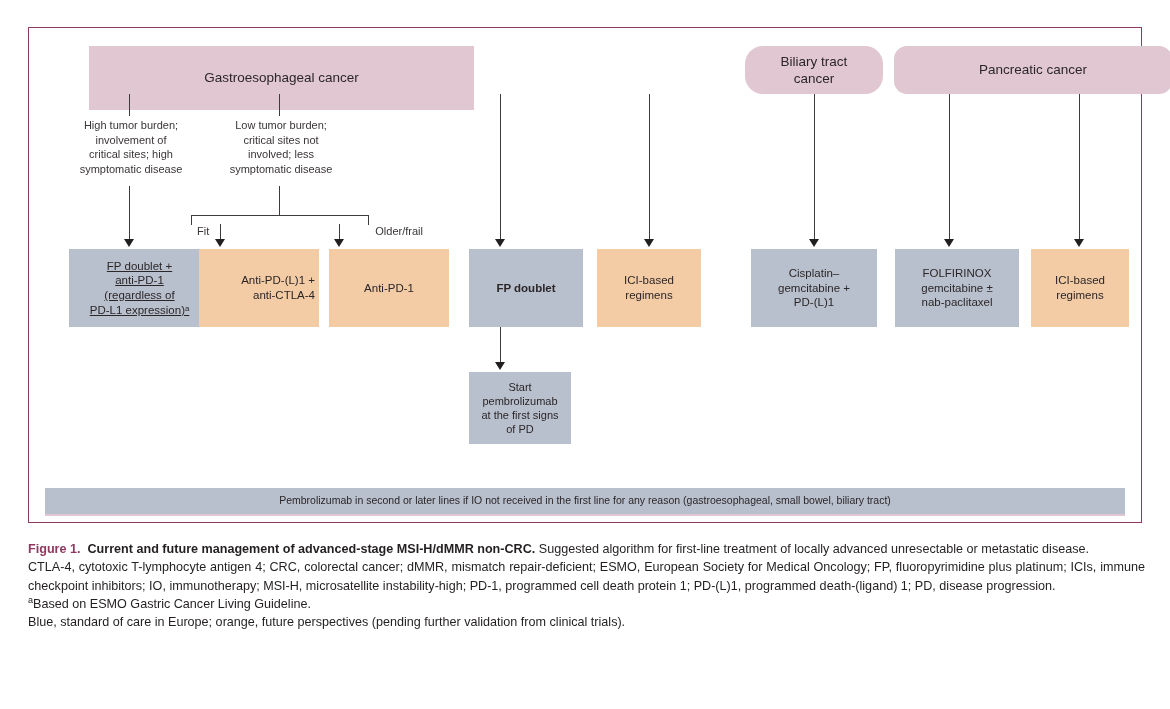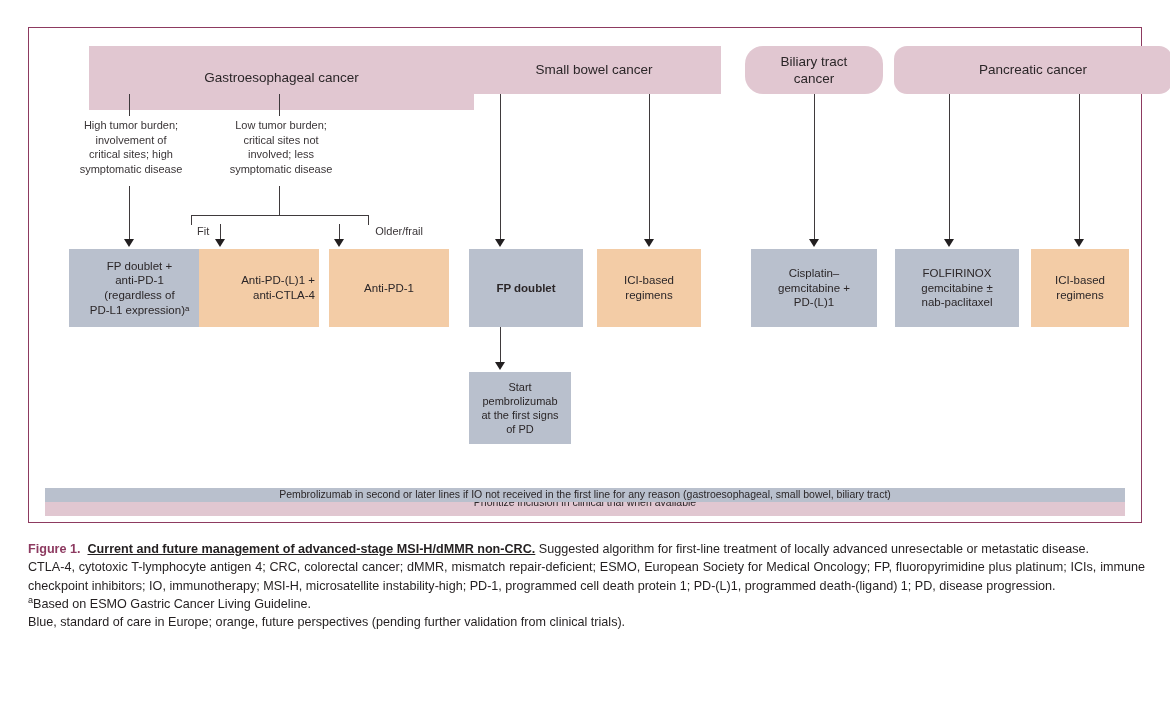--- a/index.html
+++ b/index.html
@@ -110,37 +110,34 @@
     font-size: 12.6px;
     line-height: 1.45;
     color: #231f20;
     text-align: justify;
   }
   #caption p { margin: 0; }
   .fig-label {
     color: #8d3a60;
     font-weight: bold;
   }
-  .cap-bold { font-weight: bold; text-decoration: underline; }
+  .cap-bold { font-weight: bold; }
   sup { font-size: 0.72em; vertical-align: super; line-height: 0; }
 </style>
 </head>
 <body>
 
 <div id="page">
 
   <div id="figure-frame">
 
     <div class="node cancer-header" style="left:60px; top:18px; width:385px; height:64px;">
       <span>Gastroesophageal cancer</span>
     </div>
 
-    <div class="node cancer-header" style="left:438px; top:18px; width:254px; height:48px;">
-      <span>Small bowel cancer</span>
-    </div>
 
     <div class="node cancer-header" style="left:716px; top:18px; width:138px; height:48px; white-space:pre-line;border-radius:18px;">
       <span>Biliary tract
 cancer</span>
     </div>
 
     <div class="node cancer-header" style="left:865px; top:18px; width:278px; height:48px;border-radius:13px;">
       <span>Pancreatic cancer</span>
     </div>
 
@@ -179,21 +176,21 @@
 
     <div class="vline" style="left:785px; top:66px; height:148px;"></div>
     <div class="arrowhead" style="left:780px; top:211px;"></div>
 
     <div class="vline" style="left:920px; top:66px; height:148px;"></div>
     <div class="arrowhead" style="left:915px; top:211px;"></div>
 
     <div class="vline" style="left:1050px; top:66px; height:148px;"></div>
     <div class="arrowhead" style="left:1045px; top:211px;"></div>
 
-    <div class="node box-blue" style="left:40px; top:221px; width:141px; height:78px; white-space:pre-line;">
+    <div class="node box-blue" style="left:40px; top:221px; width:141px; height:78px; white-space:pre-line;text-decoration:underline;">
       <span>FP doublet +
 anti-PD-1
 (regardless of
 PD-L1 expression)ᵃ</span>
     </div>
 
     <div class="node box-orange" style="left:170px; top:221px; width:120px; height:78px; white-space:pre-line;text-align:right;">
       <span>Anti-PD-(L)1 +
 anti-CTLA-4</span>
     </div>
@@ -235,21 +232,21 @@
       <span>Start
 pembrolizumab
 at the first signs
 of PD</span>
     </div>
 
     <div class="node bar-pink" style="left:16px; top:426px; width:1080px; height:26px;margin-top:36px;">
       <span>Prioritize inclusion in clinical trial when available</span>
     </div>
 
-    <div class="node bar-blue" style="left:16px; top:460px; width:1080px; height:14px;">
+    <div class="node bar-blue" style="left:16px; top:460px; width:1080px; height:26px;">
       <span>Pembrolizumab in second or later lines if IO not received in the first line for any reason (gastroesophageal, small bowel, biliary tract)</span>
     </div>
 
   </div>
 
   <div id="caption">
     <p>
       <span class="fig-label">Figure 1.</span>&nbsp;
       <span class="cap-bold">Current and future management of advanced-stage MSI-H/dMMR non-CRC.</span>
       <span>Suggested algorithm for first-line treatment of locally advanced unresectable or metastatic disease.</span>

